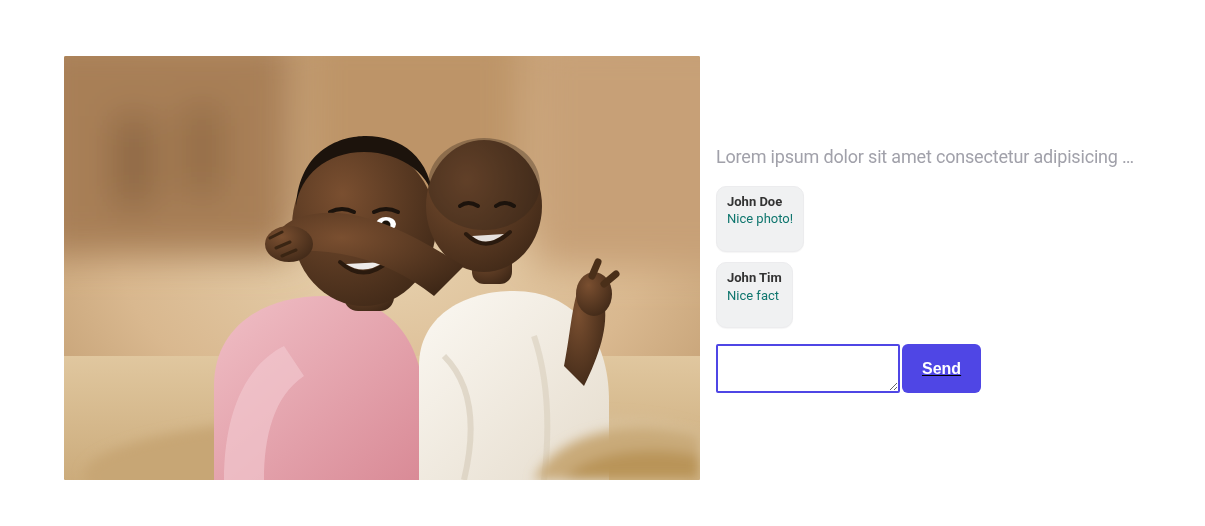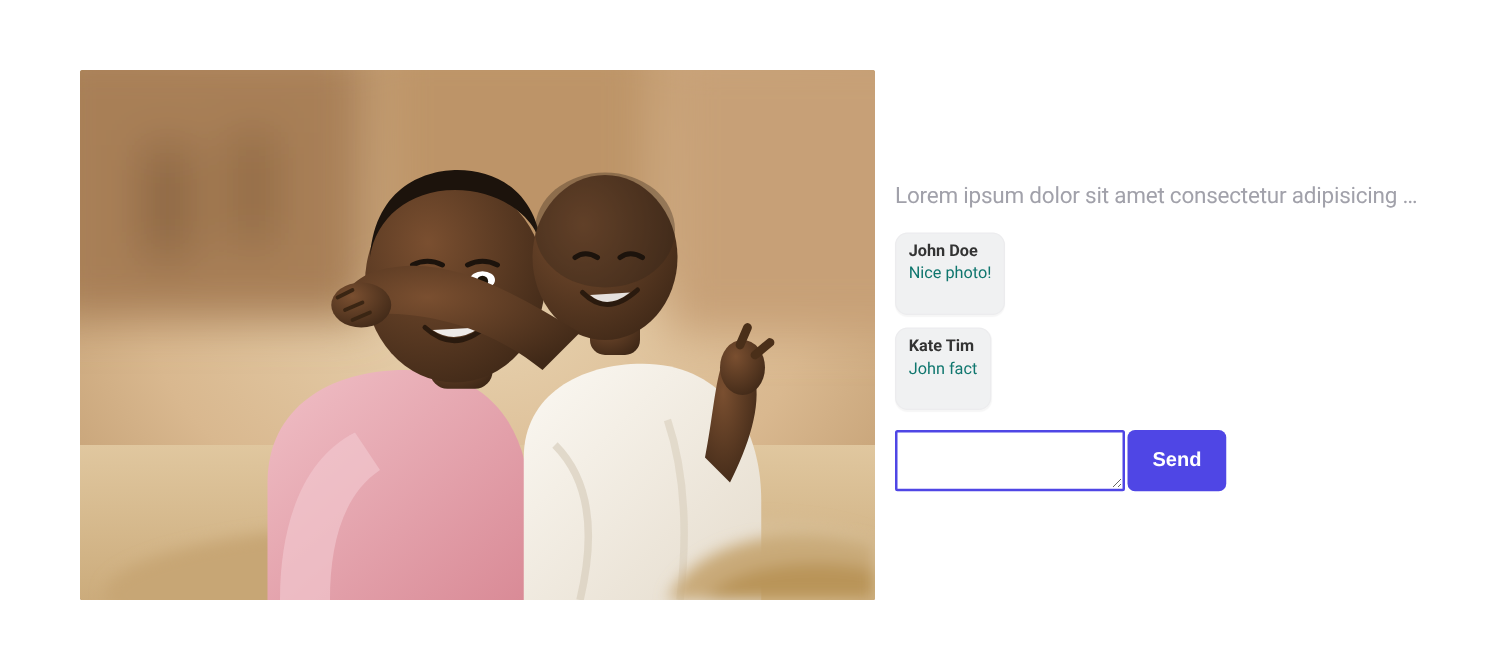--- a/index.html
+++ b/index.html
@@ -64,20 +64,21 @@
     .comment-text {
       font-size: 13px;
       font-weight: 400;
       color: #0f766e;
       line-height: 1.35;
     }
     .compose {
       display: flex;
       align-items: flex-start;
       margin-top: 6px;
+      text-decoration: underline;
     }
     .compose textarea {
       width: 184px;
       height: 49px;
       border: 2px solid #4f46e5;
       border-radius: 2px;
       padding: 6px 8px;
       font-family: inherit;
       font-size: 14px;
       resize: both;
@@ -218,22 +219,22 @@
   <div class="content-col">
     <div class="caption">Lorem ipsum dolor sit amet consectetur adipisicing elit</div>
 
     <div>
       <div class="comment">
         <div class="comment-author">John Doe</div>
         <div class="comment-text">Nice photo!</div>
       </div>
       <br>
       <div class="comment">
-        <div class="comment-author">Kate Tim</div>
-        <div class="comment-text">John fact</div>
+        <div class="comment-author">John Tim</div>
+        <div class="comment-text">Nice fact</div>
       </div>
     </div>
 
     <div class="compose">
       <textarea value="" style=""></textarea>
       <button class="send-btn">Send</button>
     </div>
   </div>
 
 </div>

